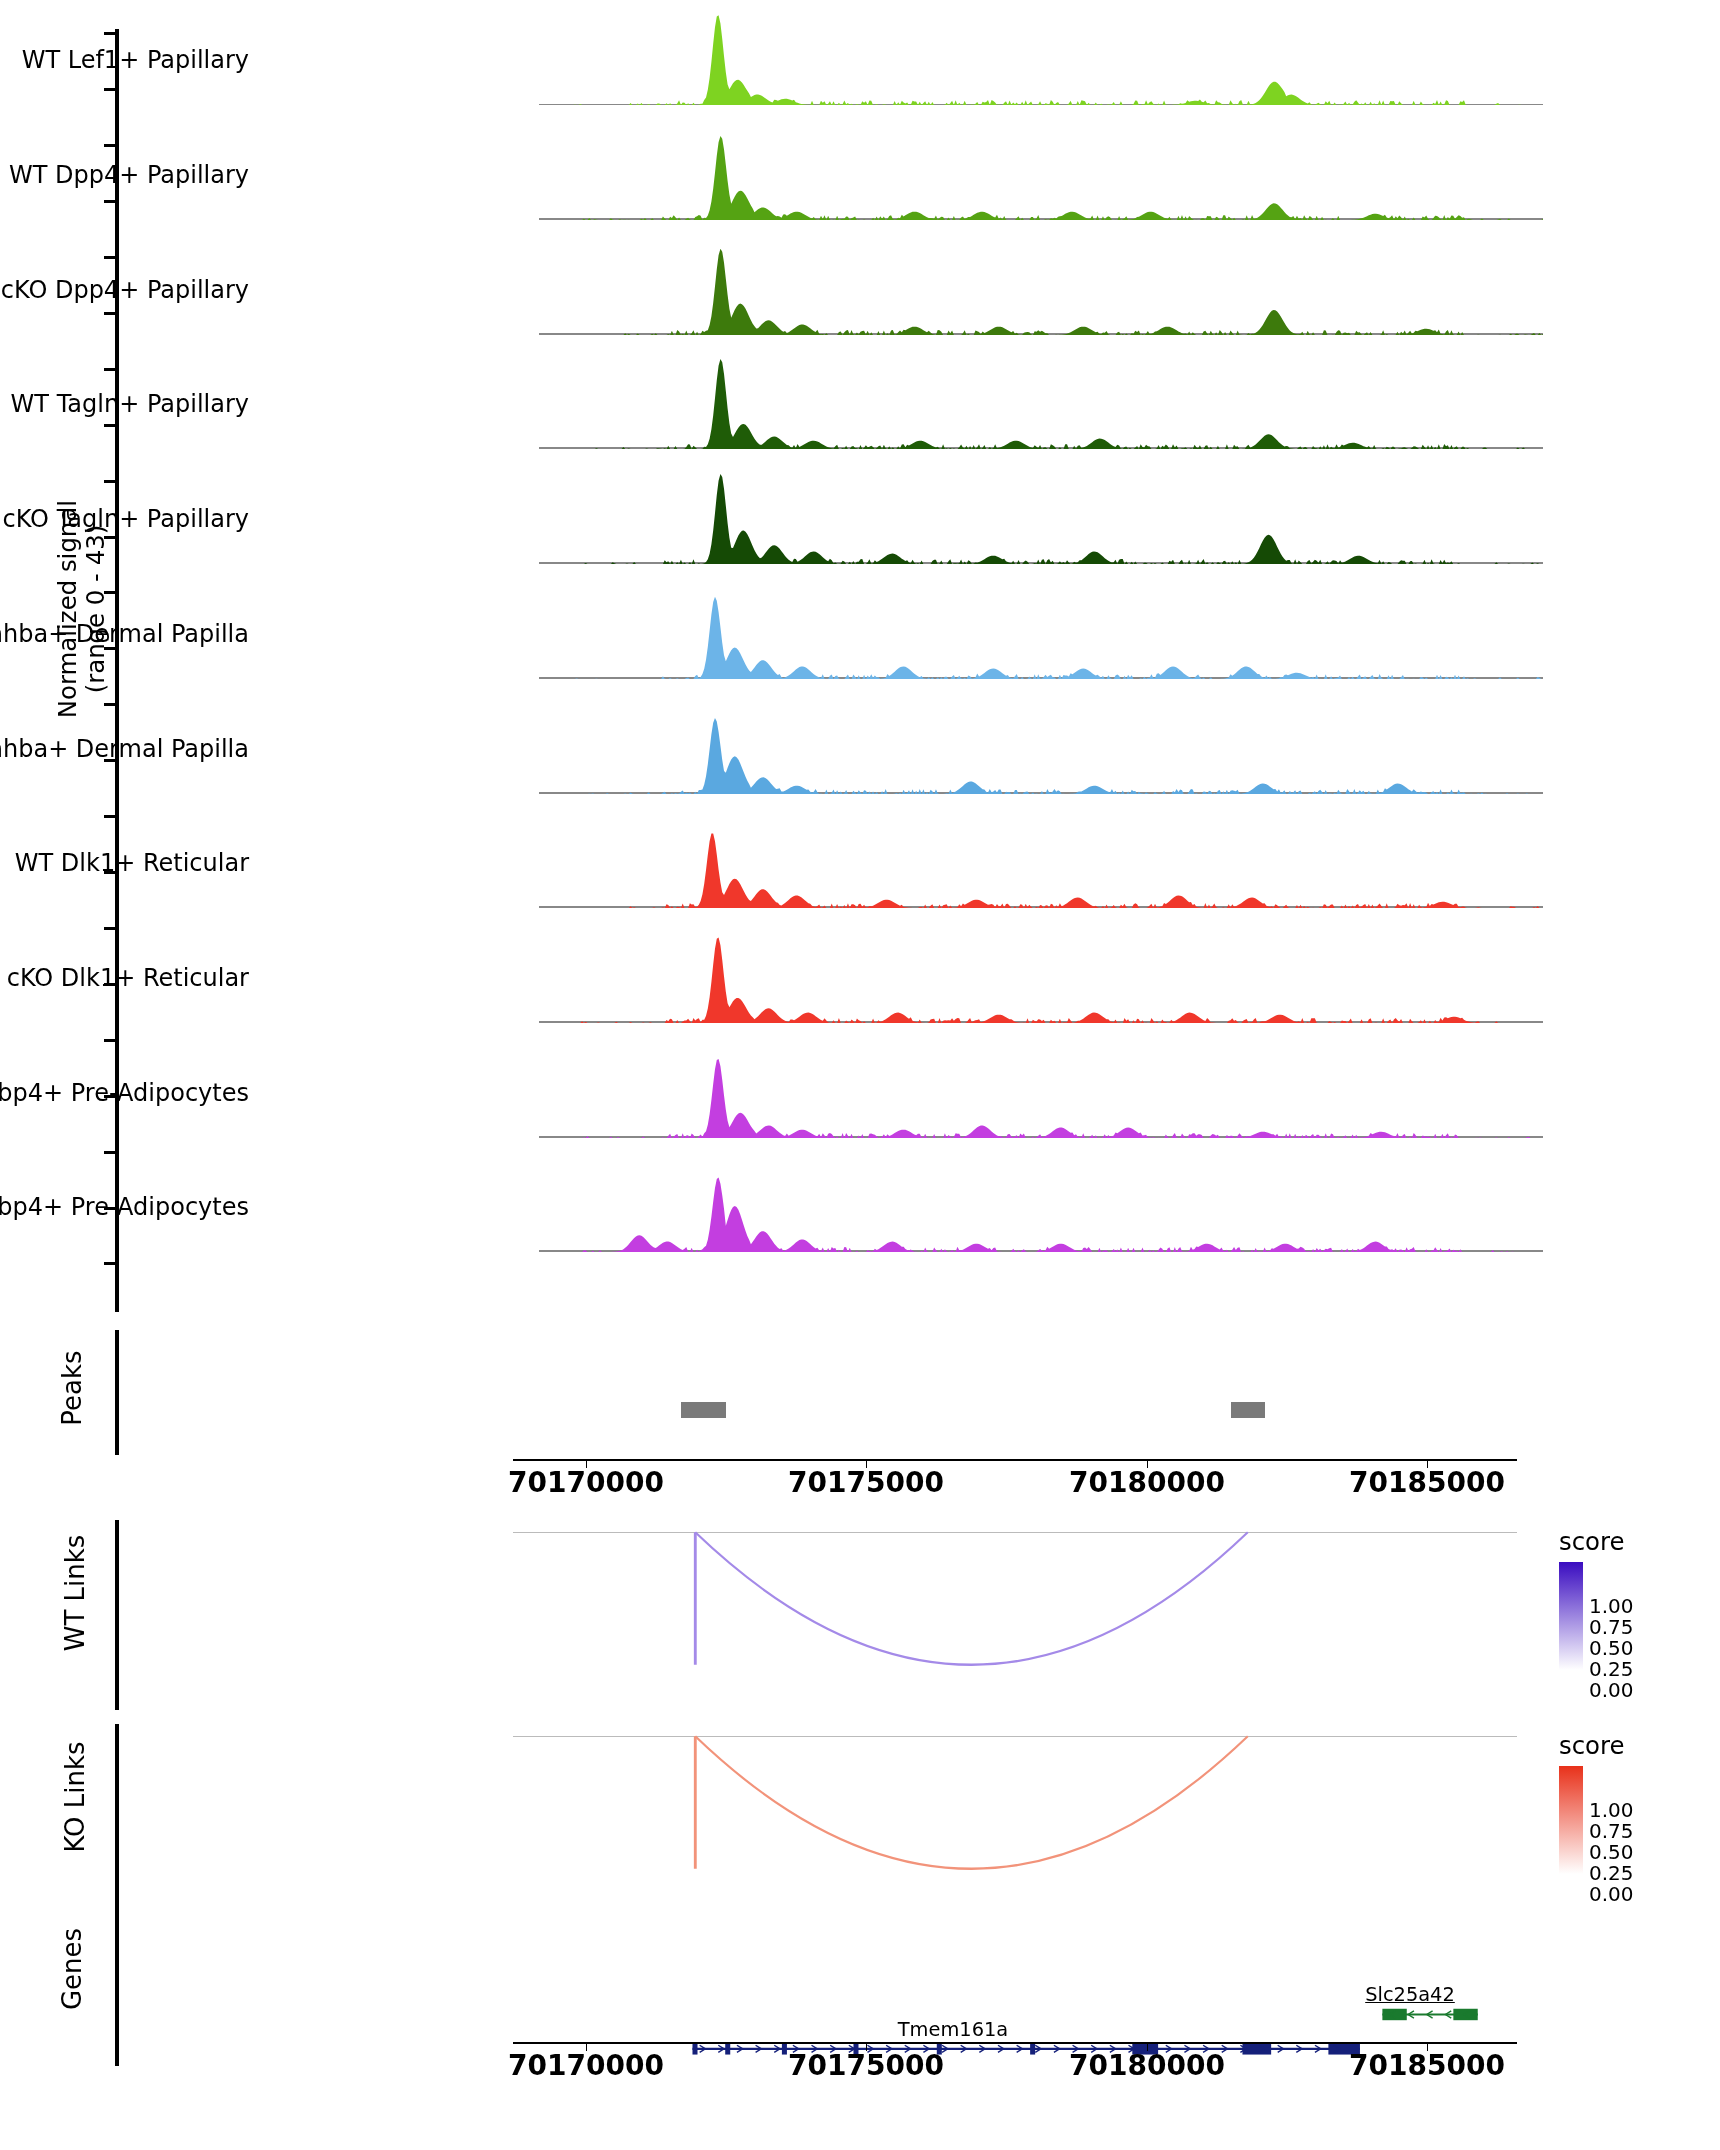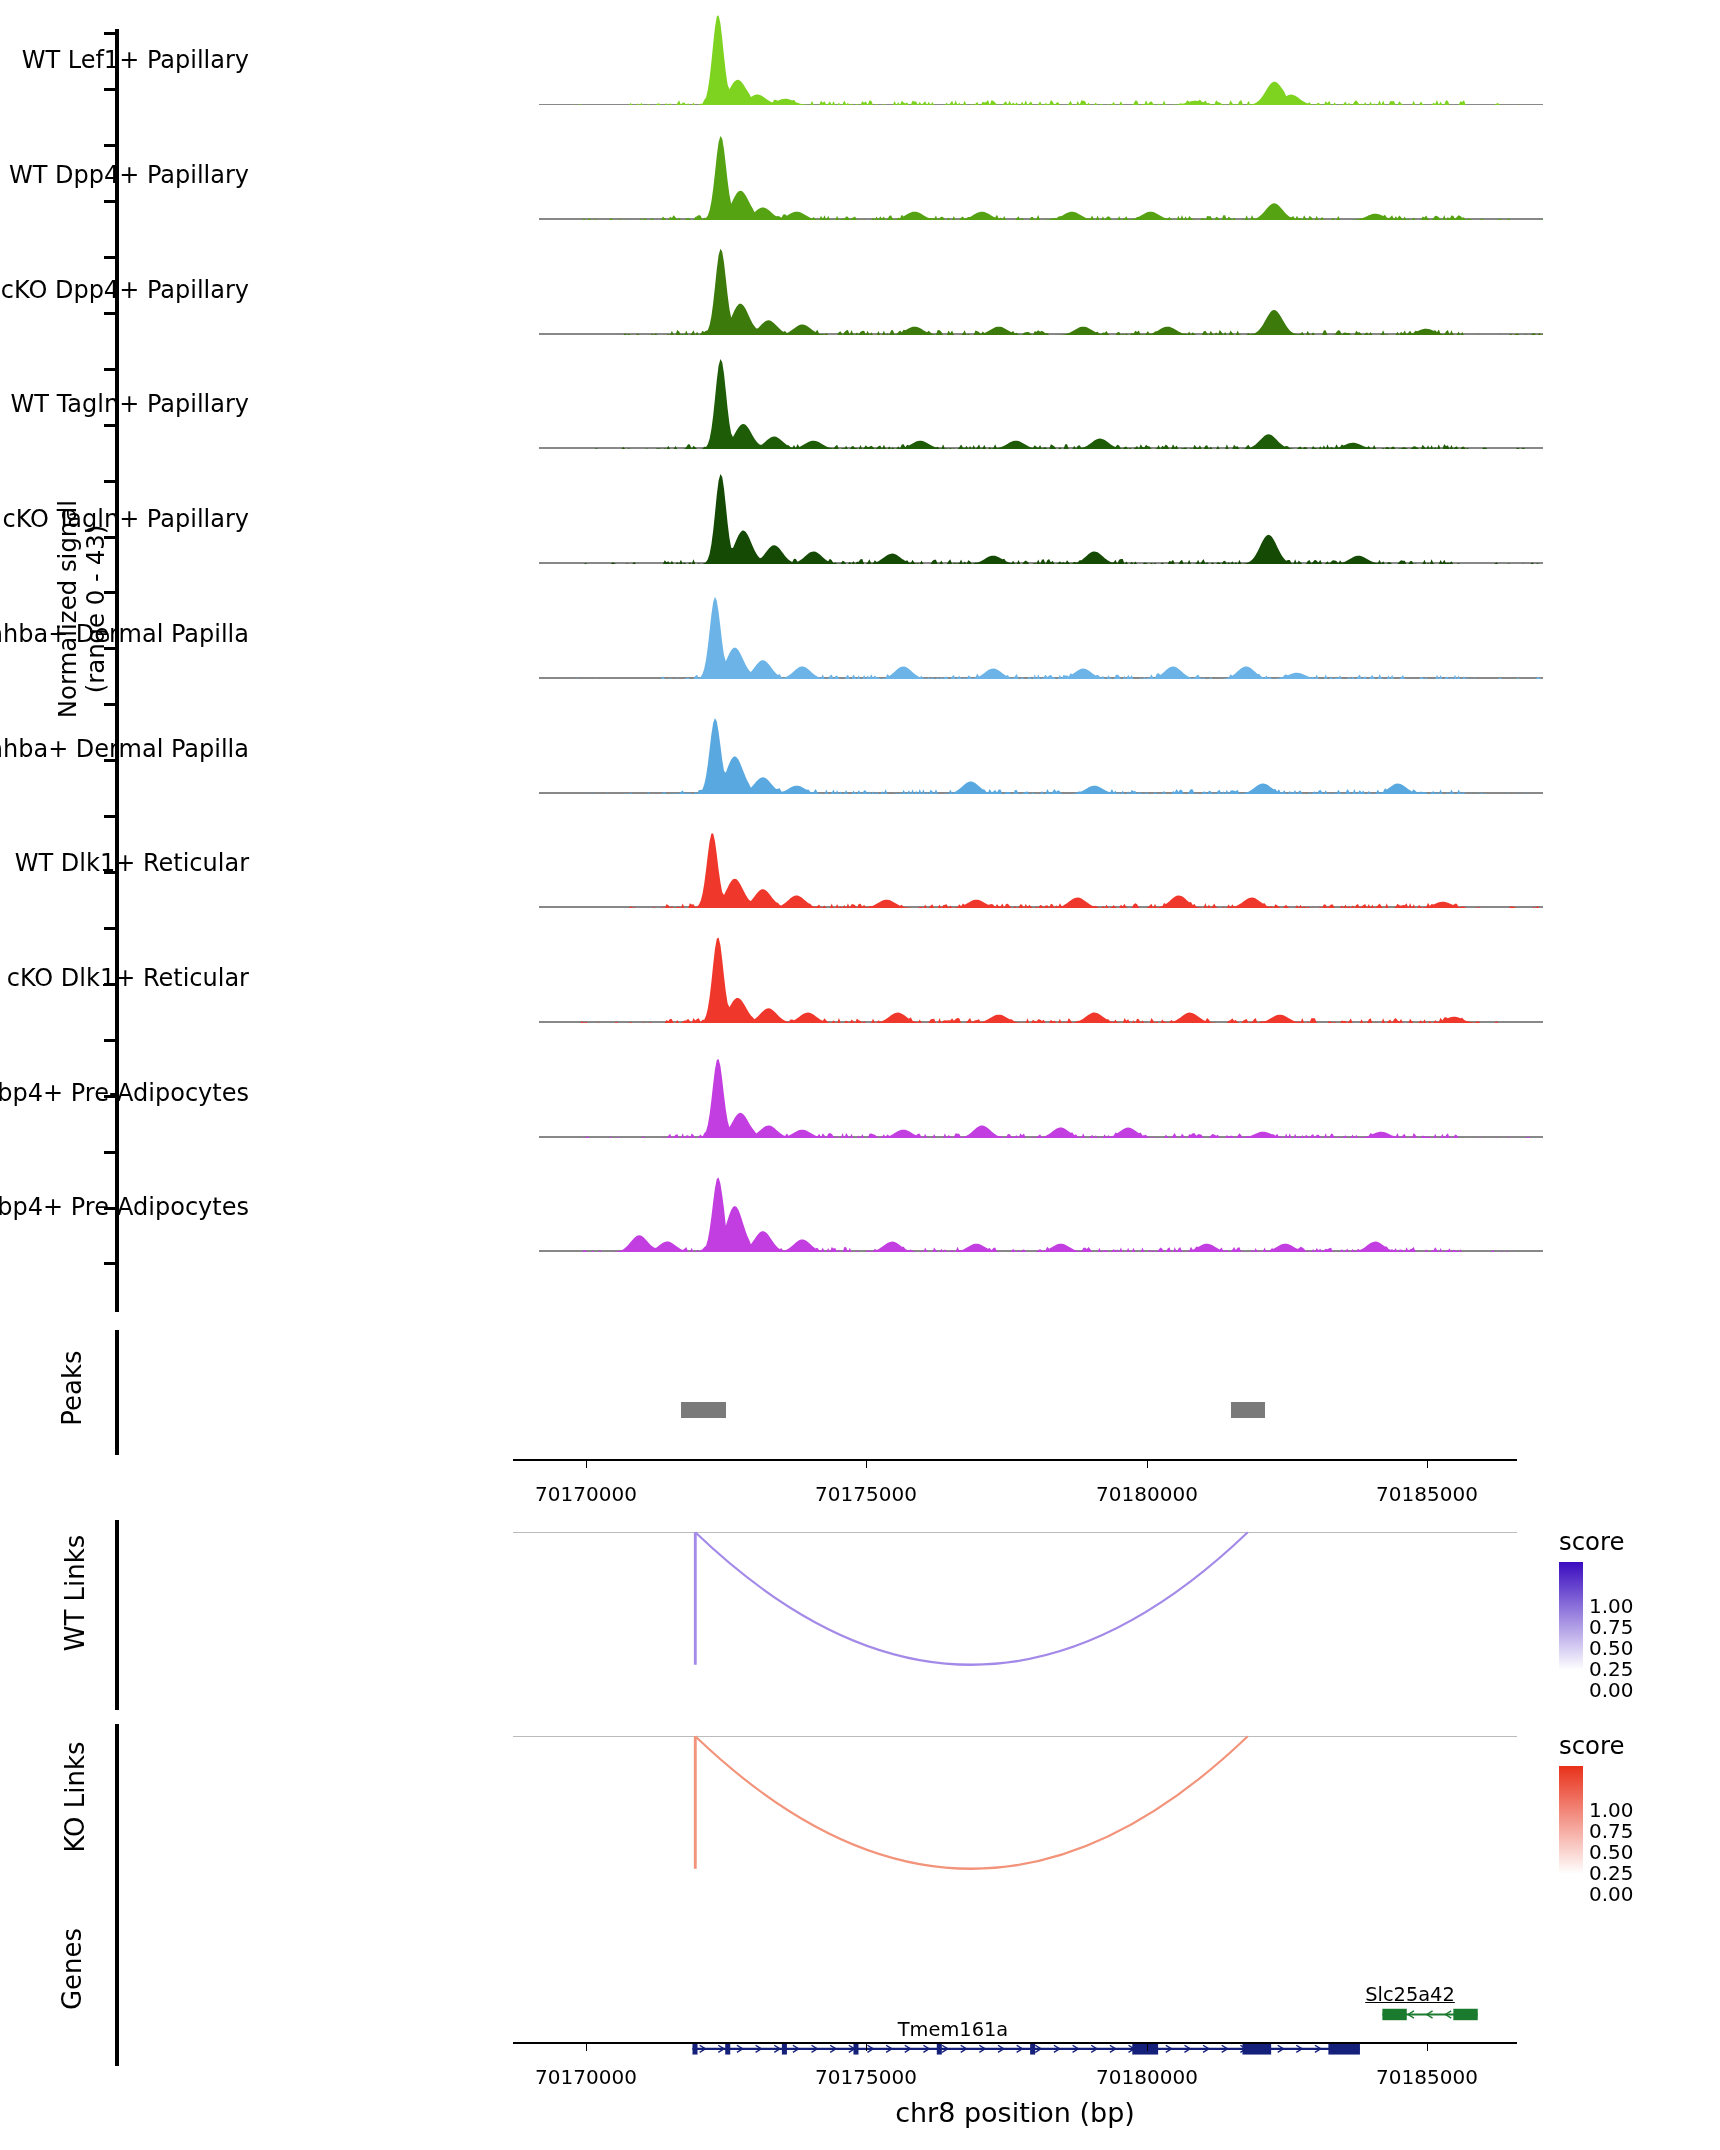--- a/index.html
+++ b/index.html
@@ -36,21 +36,21 @@
   #peaks-block{position:absolute;left:0;top:1330px;width:1721px;height:136px;}
   #peaks-axis{position:absolute;left:115px;top:0;width:3.6px;height:125px;background:#000;}
   #peaks-label{position:absolute;left:-7.2px;top:43px;width:158px;transform:rotate(-90deg);font-size:26px;text-align:center;}
   .peak-bar{position:absolute;height:16px;background:#7a7a7a;top:72px;}
 
   
   #xaxis-top{position:absolute;left:513px;top:1459px;width:1004px;height:43px;}
   #xaxis-bottom{position:absolute;left:513px;top:2042px;width:1004px;height:43px;}
   .xaxis-line{position:absolute;left:0;top:0;width:1004px;height:2.2px;background:#000;}
   .xtick{position:absolute;top:0;width:1.4px;height:8.6px;background:#000;}
-  .xtick-label{position:absolute;top:23px;transform:translateX(-50%);font-size:20px;white-space:nowrap;}
+  .xtick-label{position:absolute;top:7px;transform:translateX(-50%);font-size:28px;white-space:nowrap;font-weight:bold;}
 
   
   .links-block{position:absolute;left:0;width:1721px;height:204px;}
   #wt-links-block{top:1513px;}
   #ko-links-block{top:1717px;}
   .links-axis{position:absolute;left:115px;top:7.2px;width:3.6px;height:190px;background:#000;}
   .links-label{position:absolute;left:-29px;top:65px;width:208px;transform:rotate(-90deg);font-size:26px;text-align:center;}
   .links-plot{position:absolute;left:513px;top:0;width:1004px;height:204px;}
   .links-top-line{position:absolute;left:0;top:18.6px;width:1004px;height:1.4px;background:#bbb;}
   .links-plot svg{position:absolute;left:0;top:0;width:1004px;height:204px;display:block;}
@@ -358,15 +358,14 @@
   <div class="xtick" style="left: 73px;"></div>
       <div class="xtick-label" style="left: 73px;">70170000</div>
       <div class="xtick" style="left: 353px;"></div>
       <div class="xtick-label" style="left: 353px;">70175000</div>
       <div class="xtick" style="left: 634px;"></div>
       <div class="xtick-label" style="left: 634px;">70180000</div>
       <div class="xtick" style="left: 914px;"></div>
       <div class="xtick-label" style="left: 914px;">70185000</div>
     </div>
 
-  <div id="xaxis-caption">chr8 position (bp)</div>
 </div>
 
 
 </body></html>

